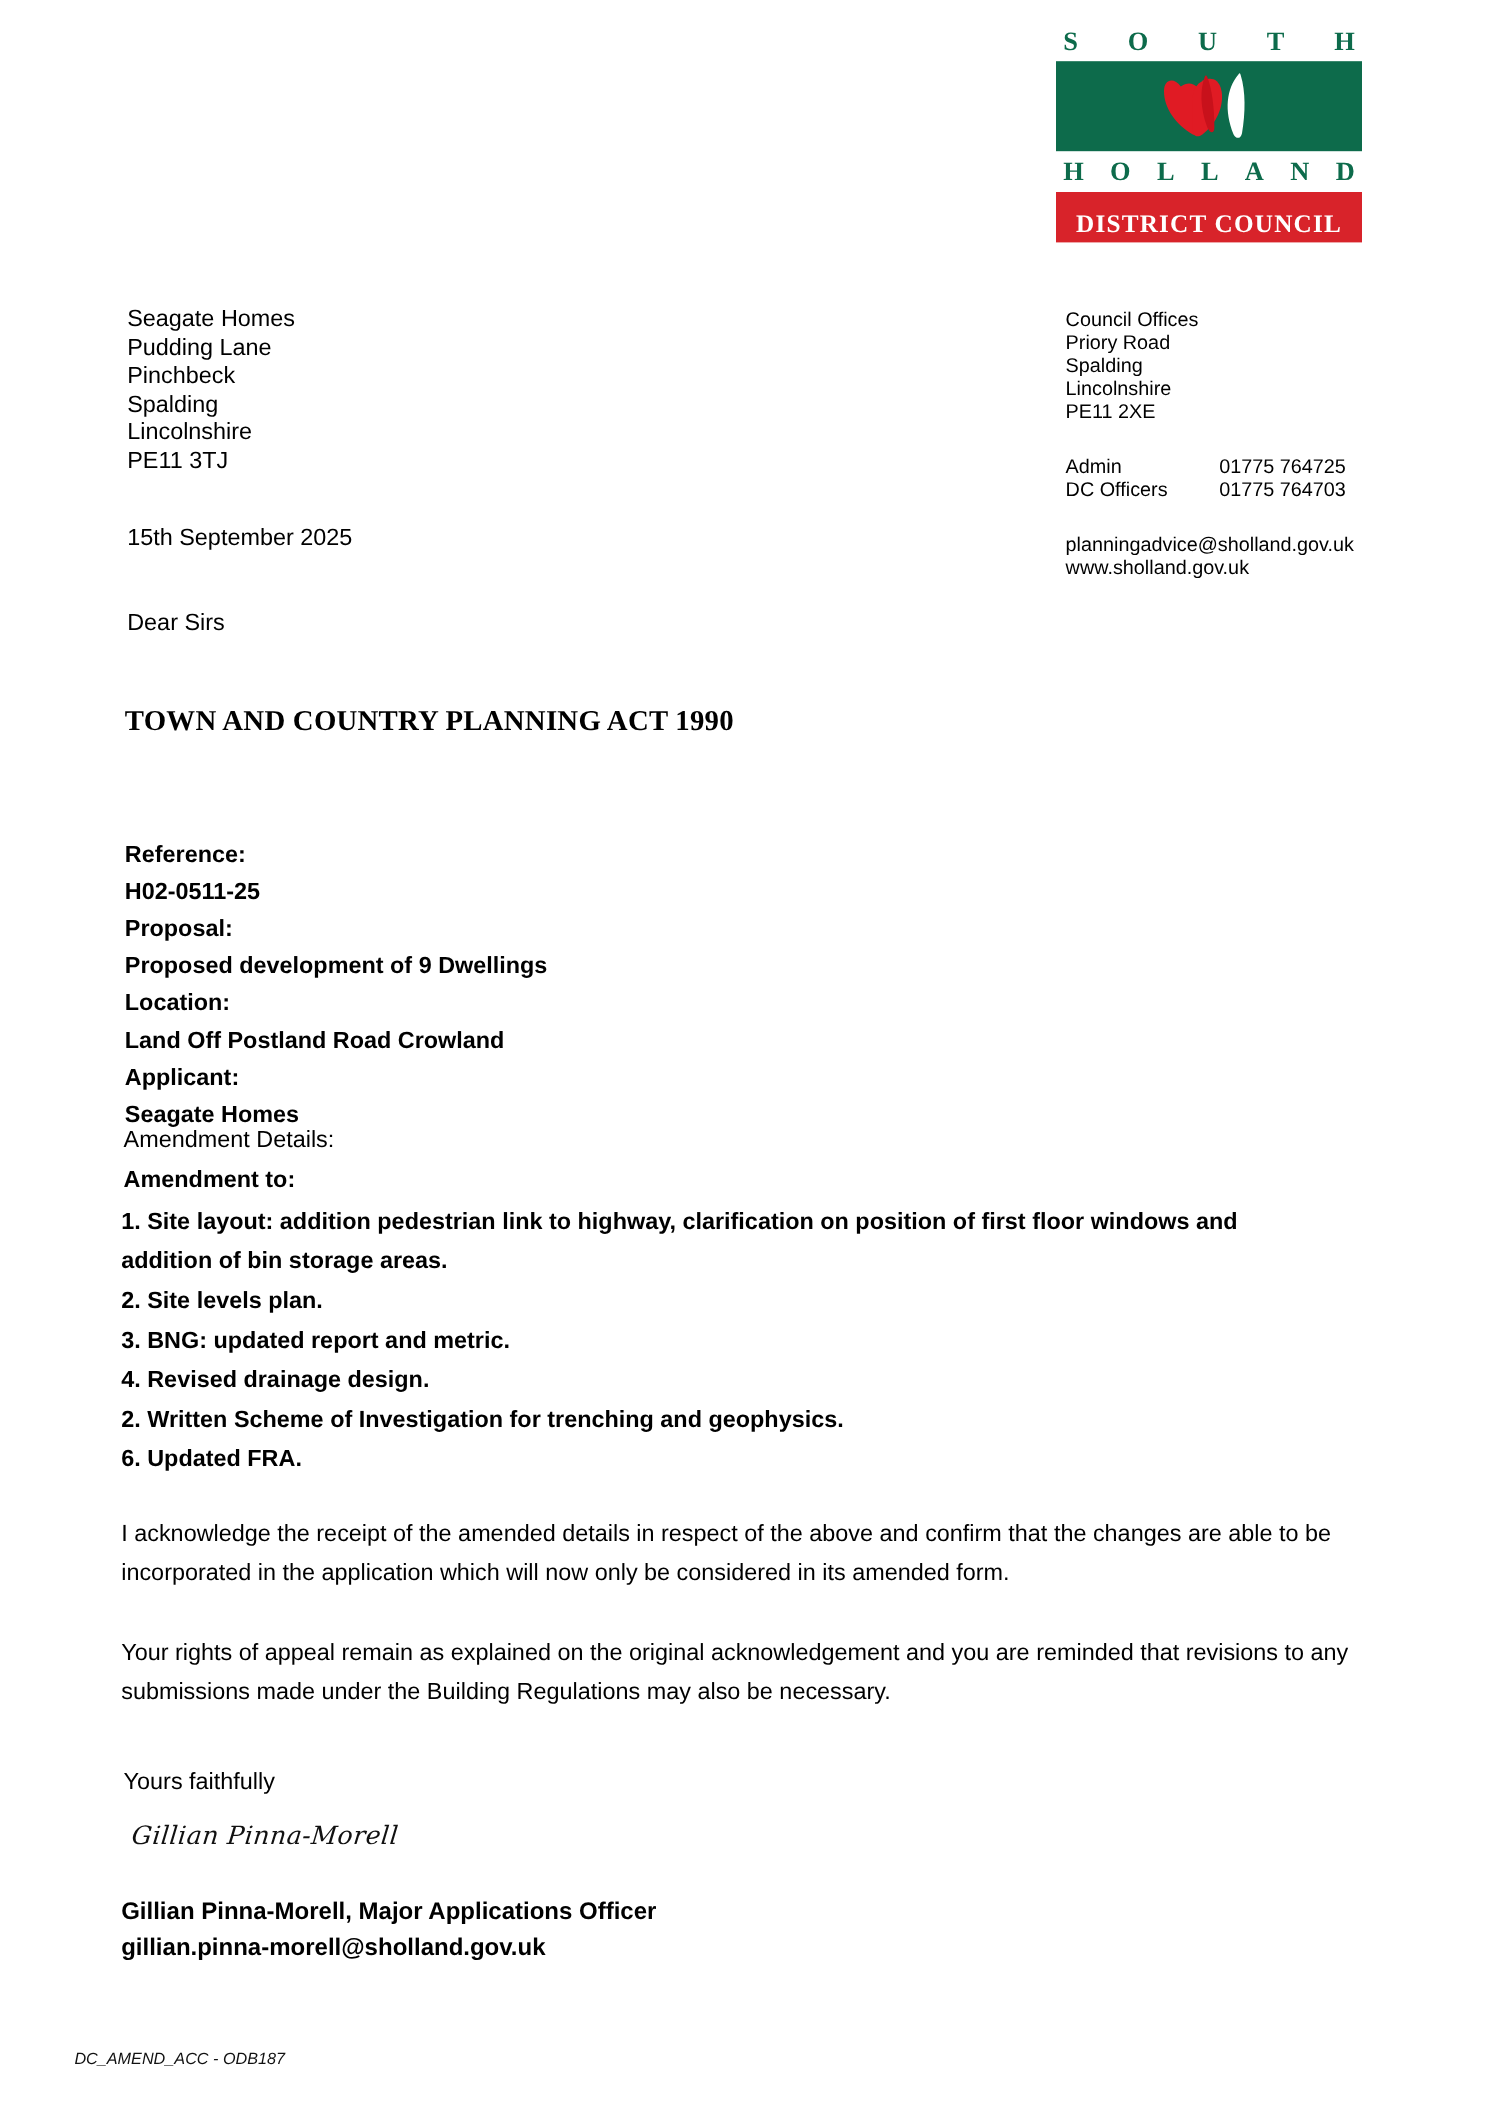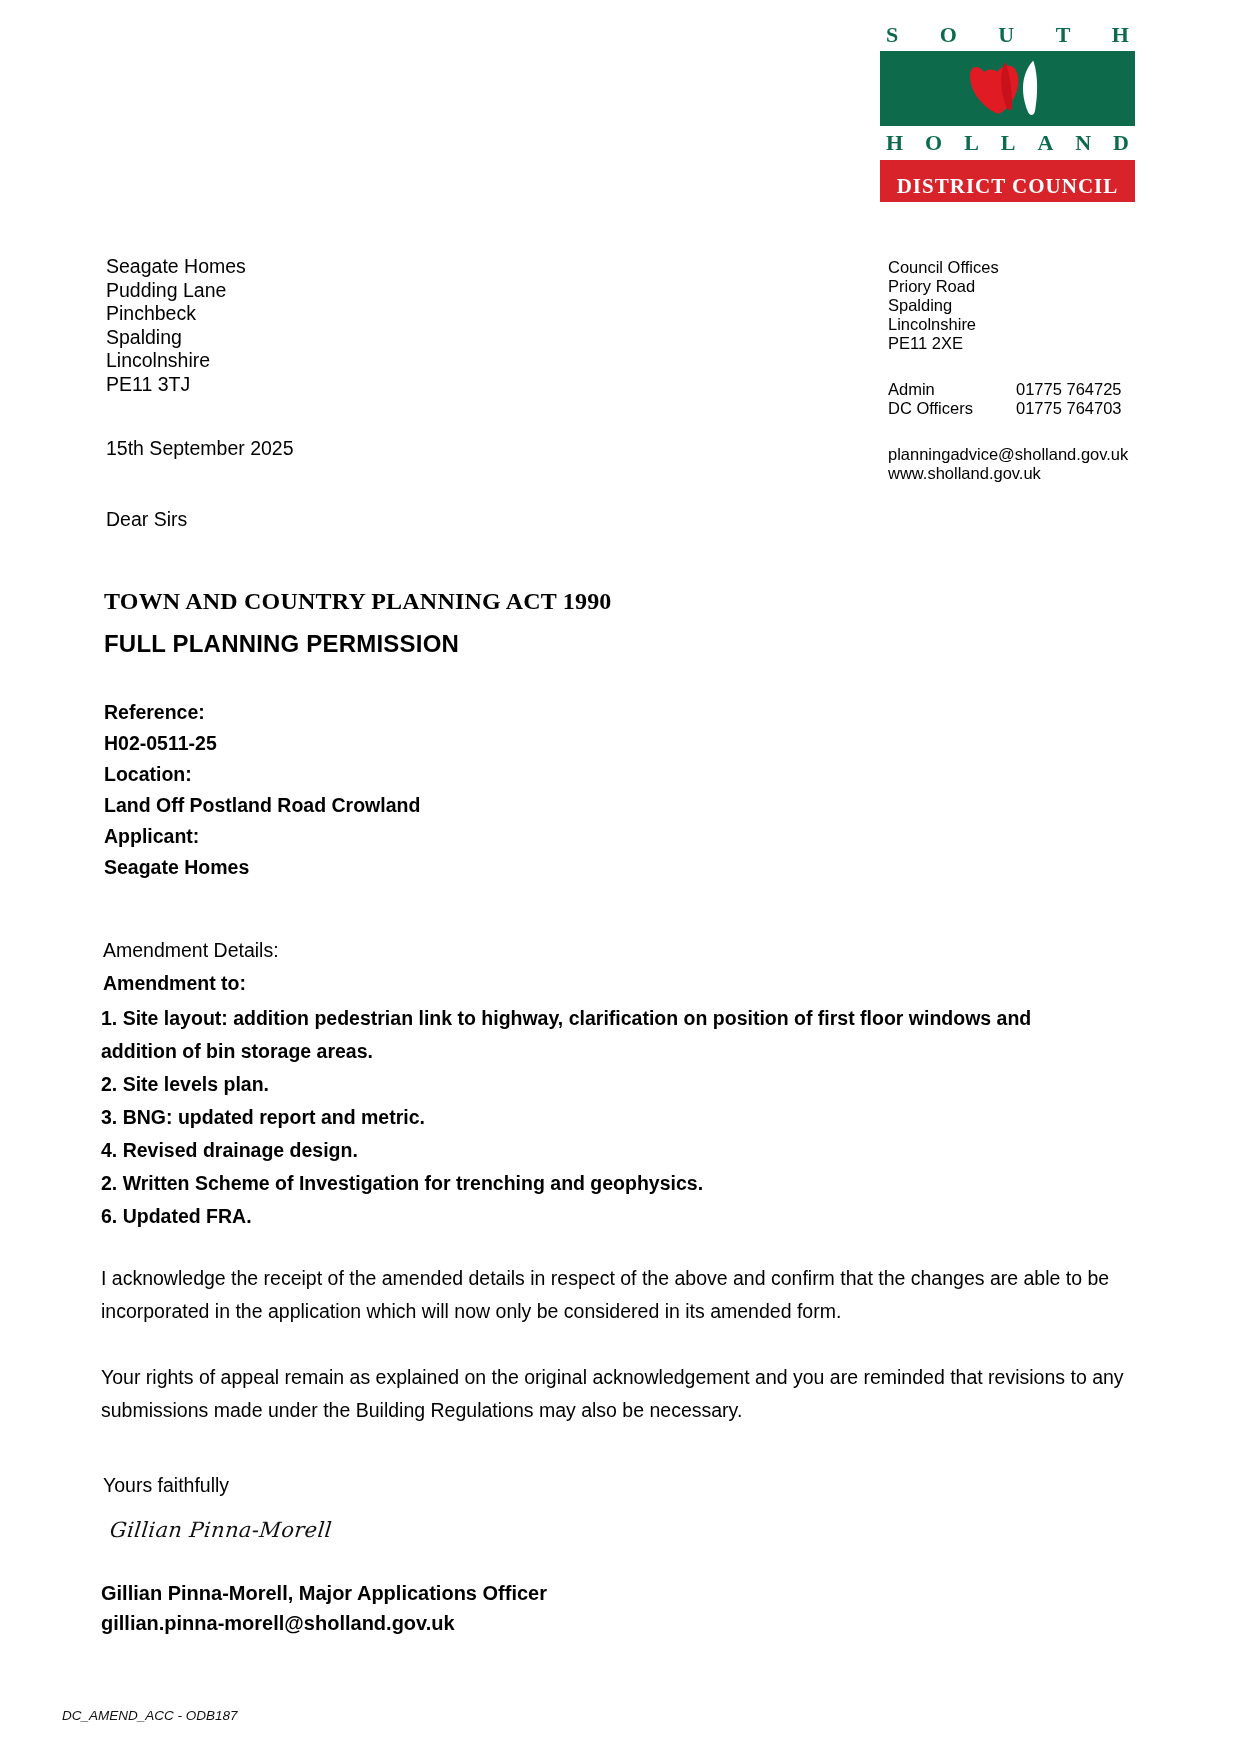--- a/index.html
+++ b/index.html
@@ -286,26 +286,29 @@
 
   <div class="web">
     <div>planningadvice@sholland.gov.uk</div>
     <div>www.sholland.gov.uk</div>
   </div>
 
   <div class="letter-date">15th September 2025</div>
   <div class="salutation">Dear Sirs</div>
 
   <div class="act-title">TOWN AND COUNTRY PLANNING ACT 1990</div>
-  <div class="permission-title">FULL PLANNING PERMISSION</div>
 
   <div class="details">
     <div class="details-row">
       <span class="details-label">Reference:</span>
       <span>H02-0511-25</span>
+    </div>
+    <div class="details-row">
+      <span class="details-label">Proposal:</span>
+      <span>Proposed development of 9 Dwellings</span>
     </div>
     <div class="details-row">
       <span class="details-label">Location:</span>
       <span>Land Off Postland Road Crowland</span>
     </div>
     <div class="details-row">
       <span class="details-label">Applicant:</span>
       <span>Seagate Homes</span>
     </div>
   </div>

